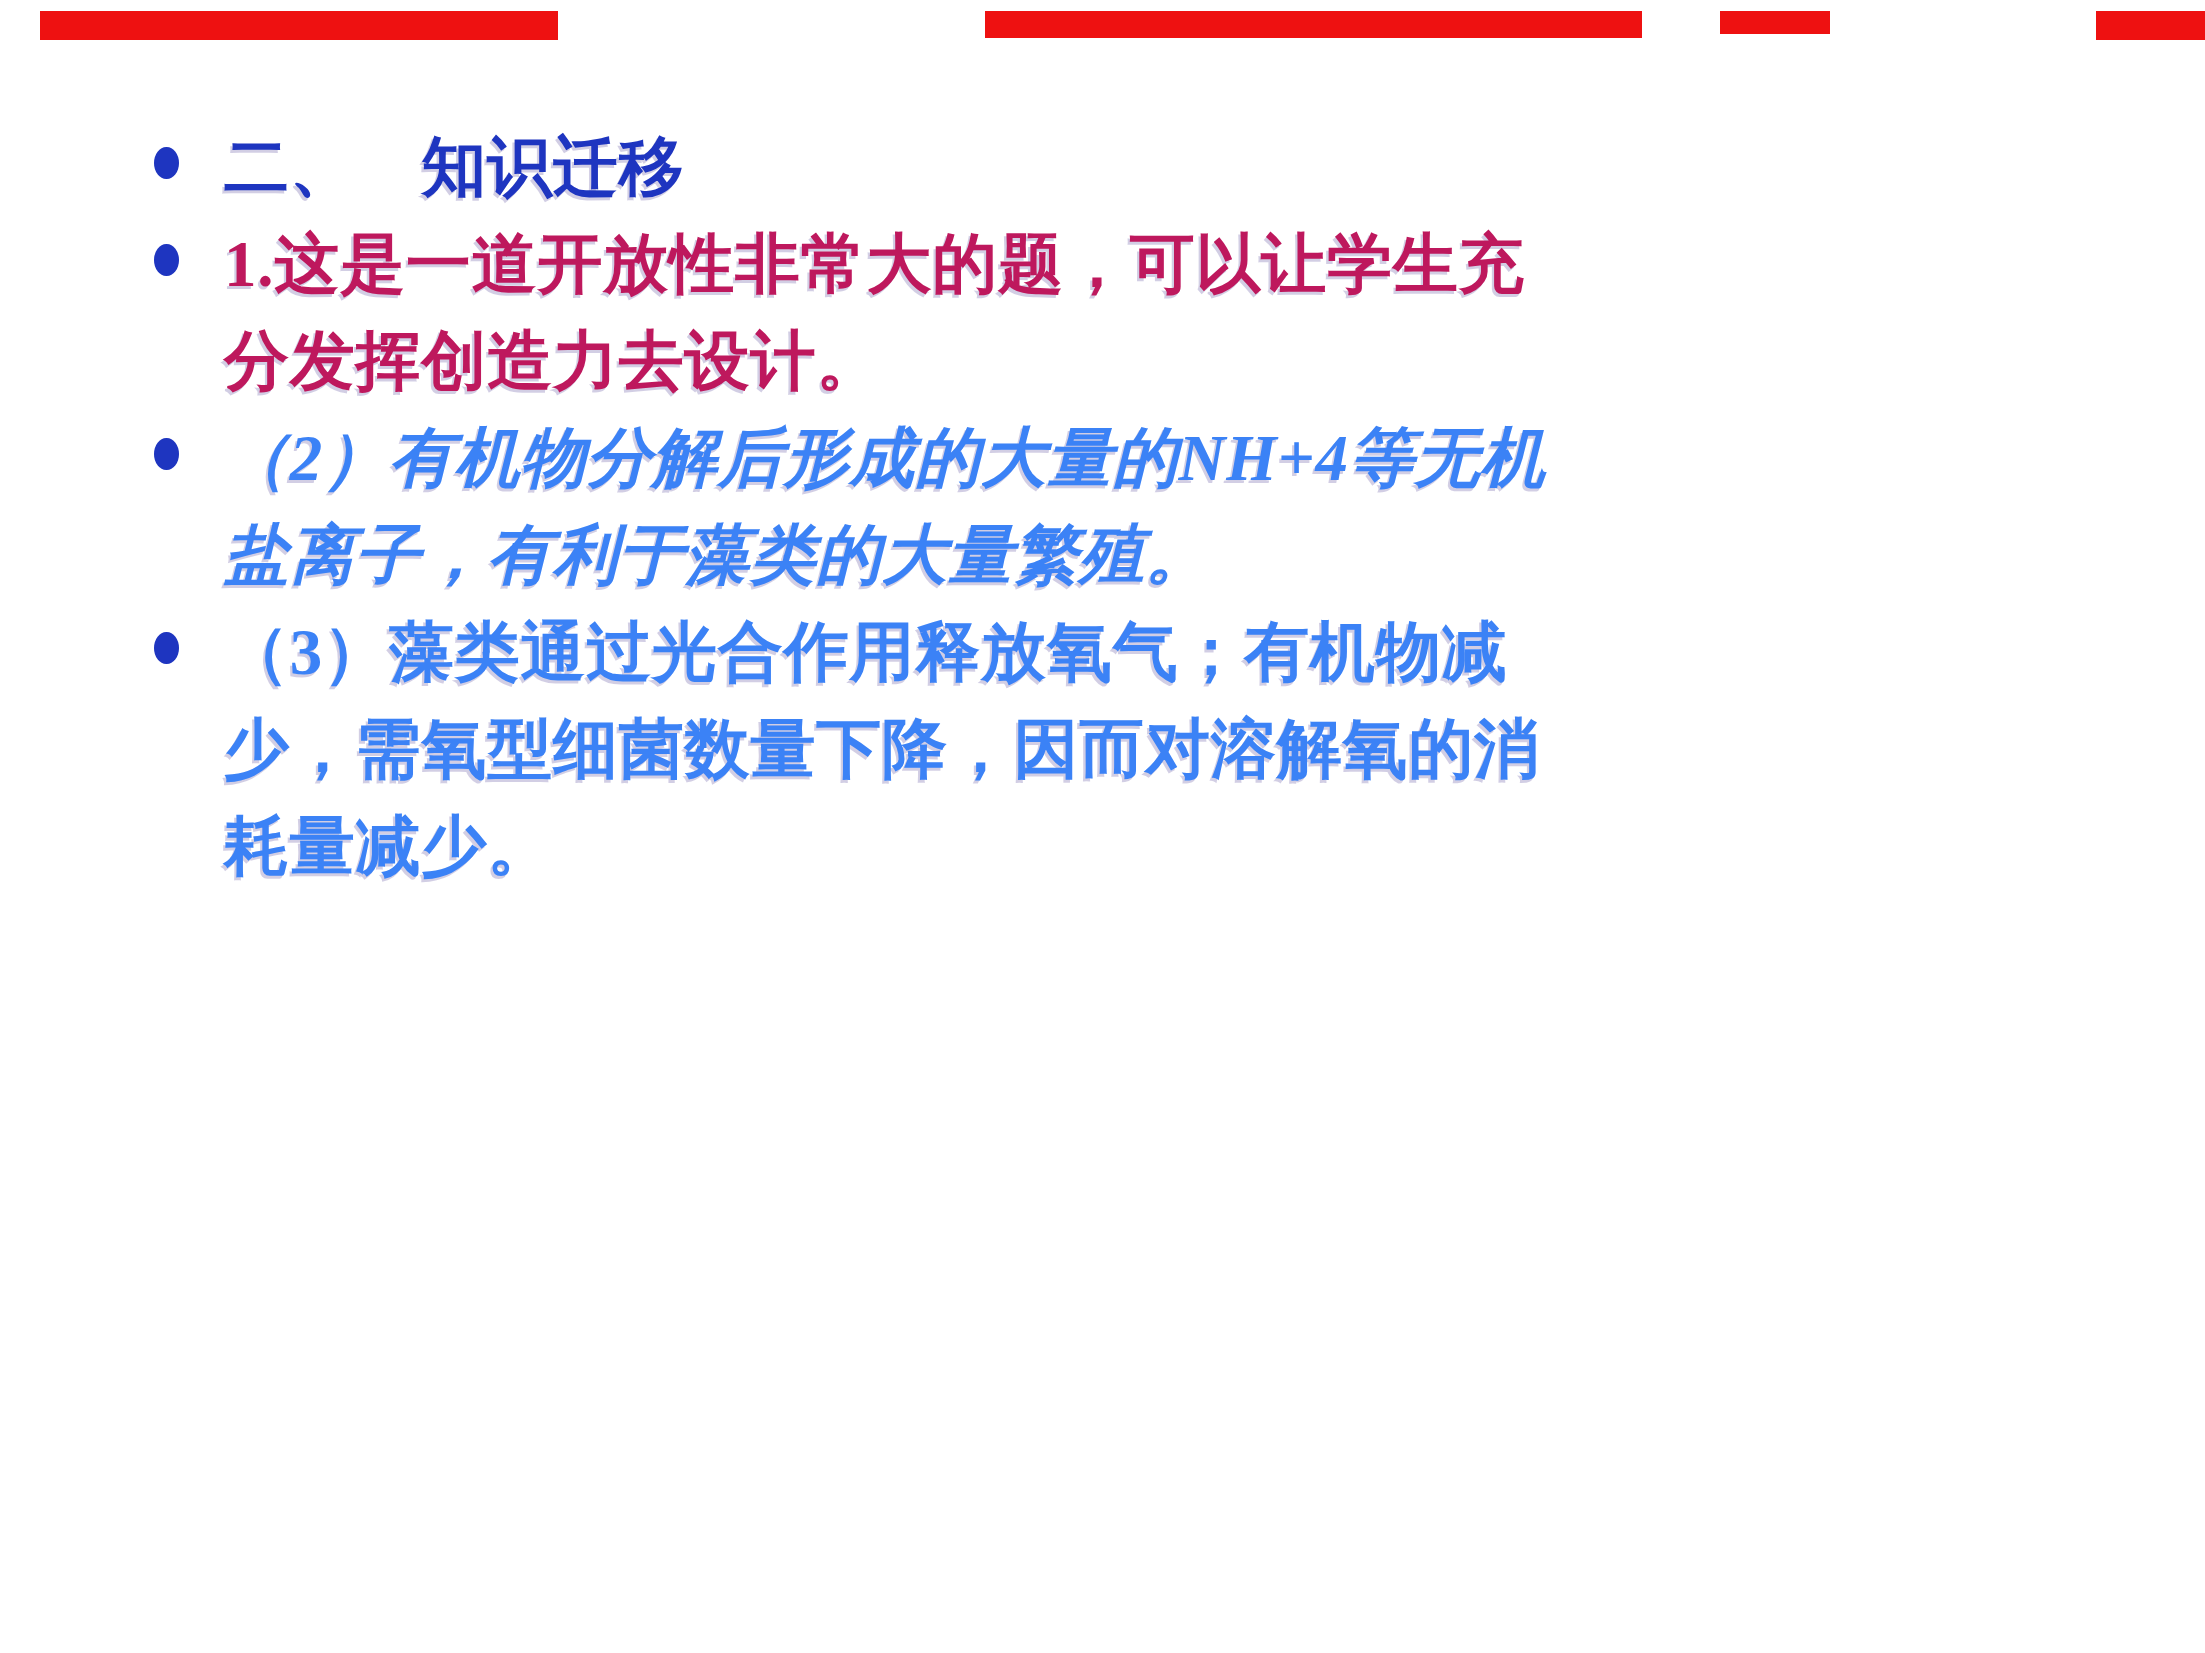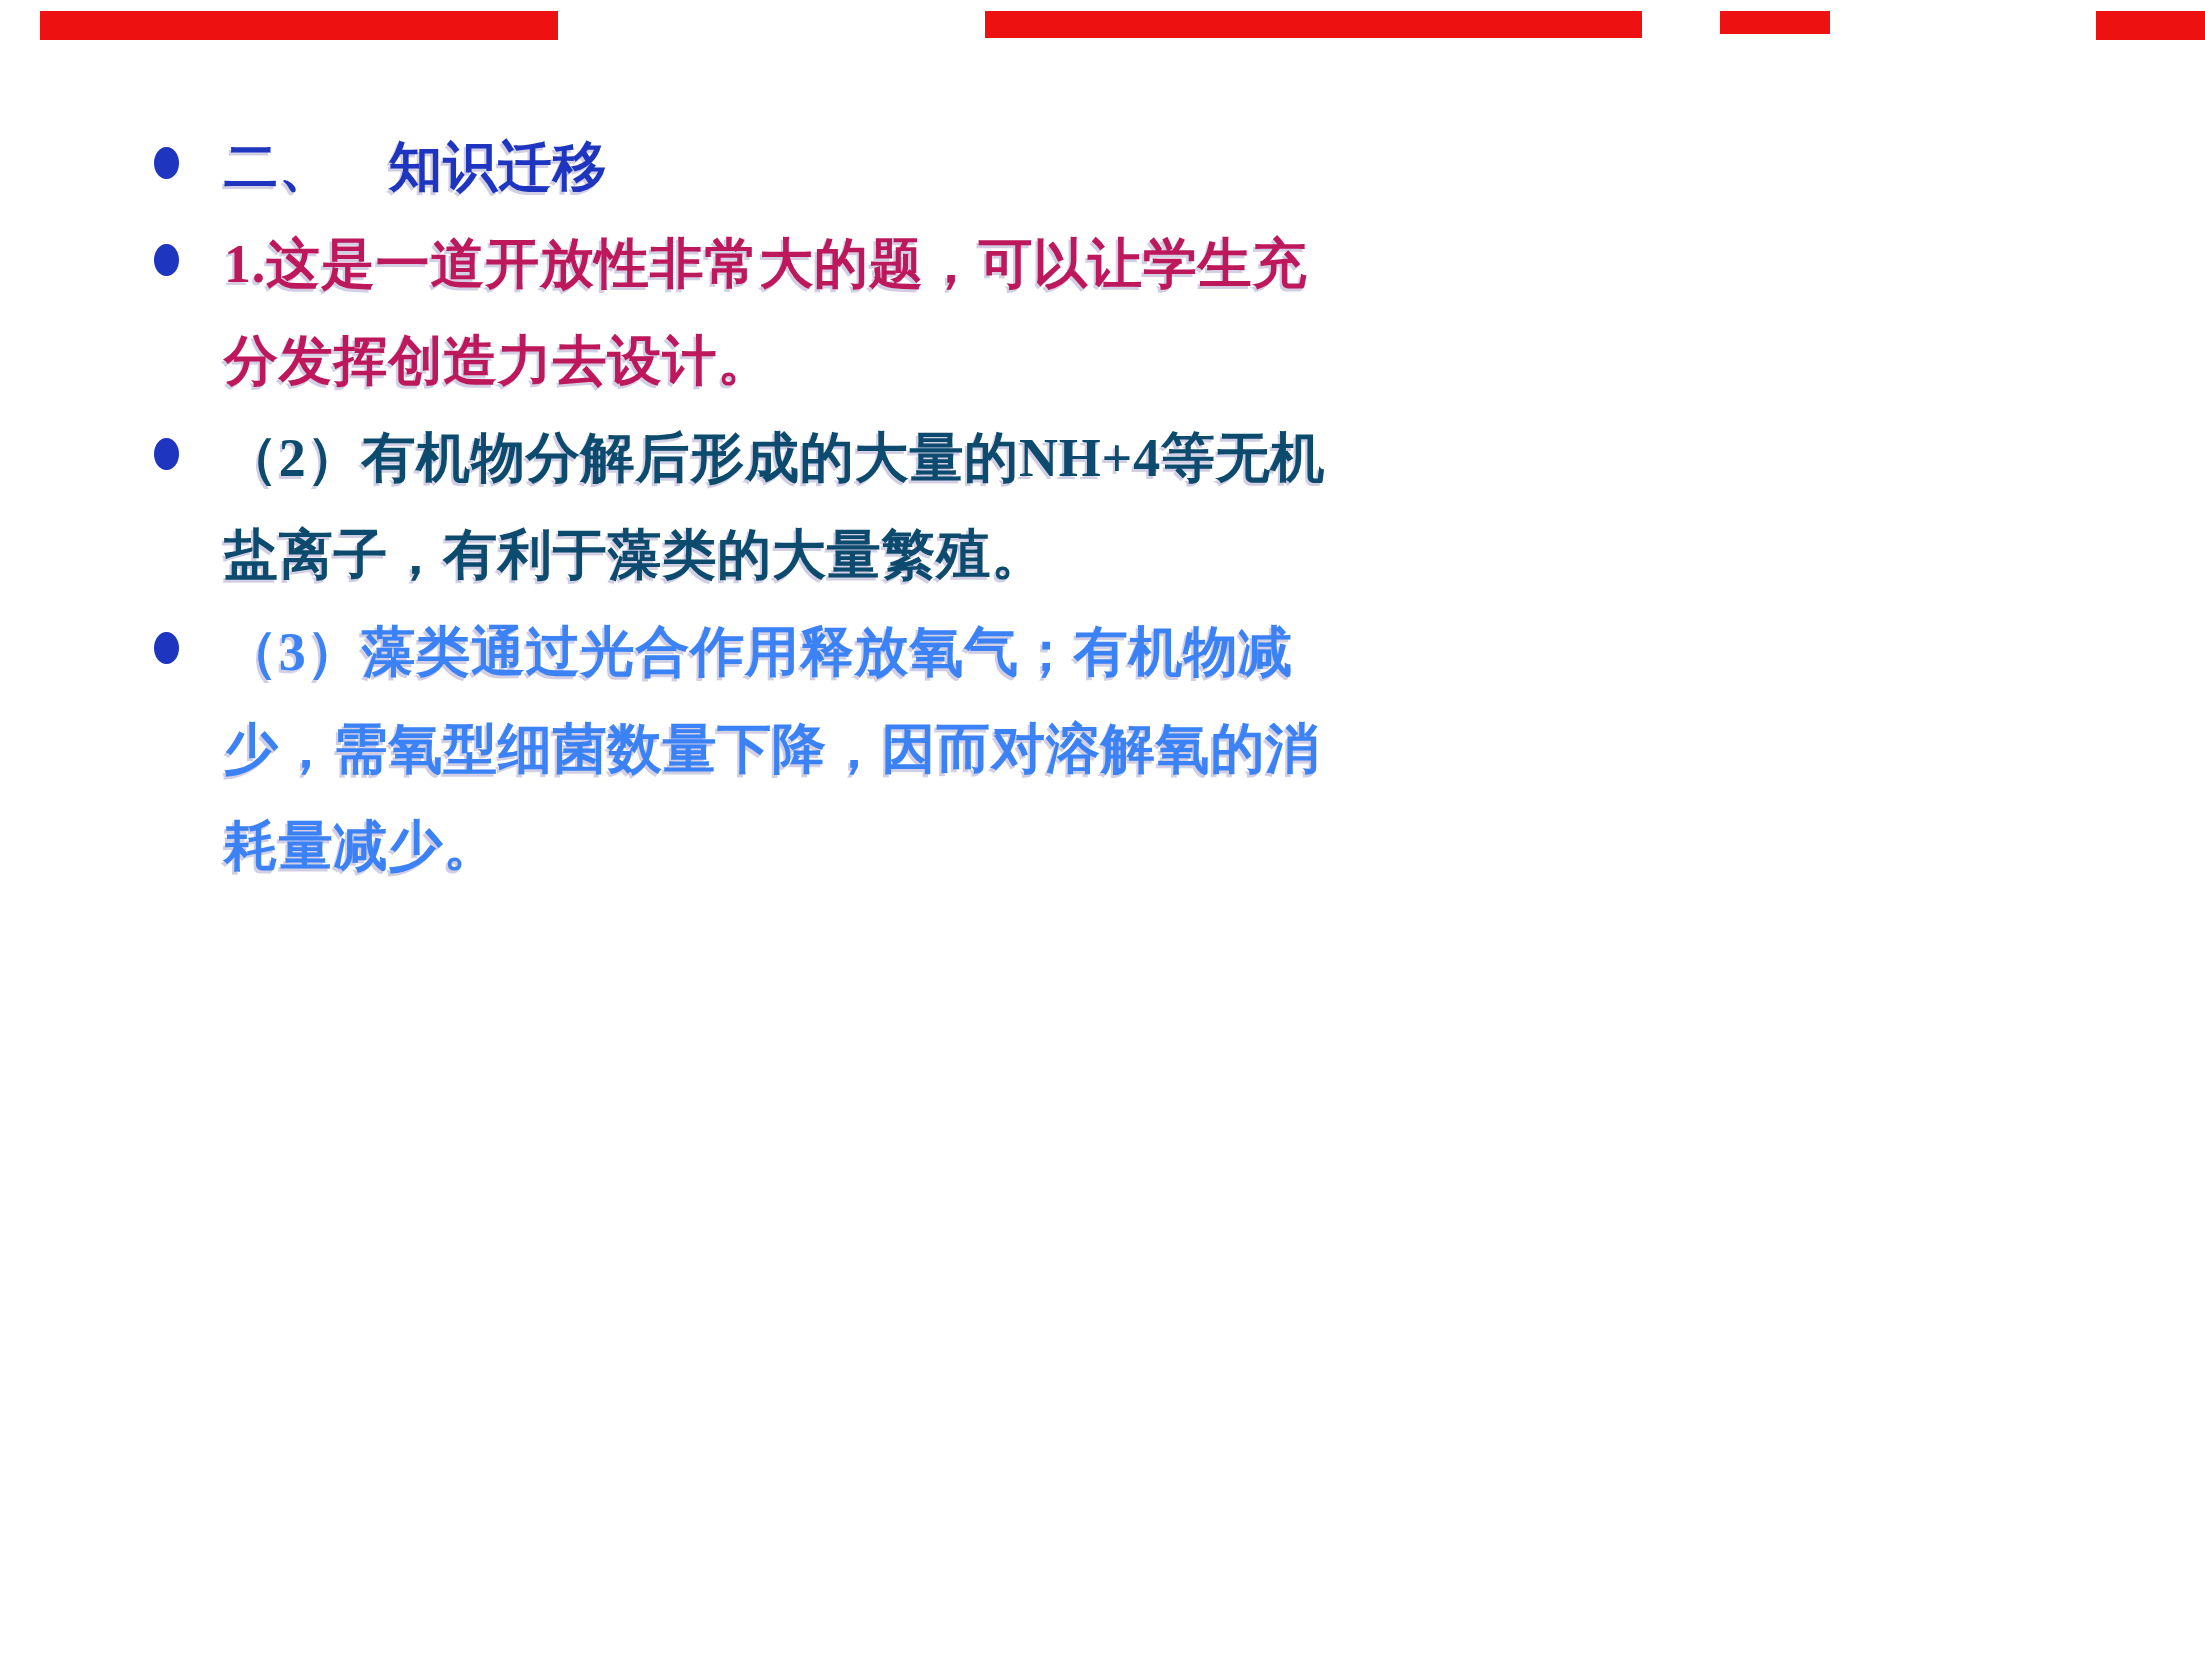--- a/index.html
+++ b/index.html
@@ -41,21 +41,21 @@
   .bullet-dot {
     position: absolute;
     left: -70px;
     top: 27.6px;
     width: 24.5px;
     height: 32px;
     border-radius: 50%;
   }
   .bullet-text {
     white-space: pre-line;
-    font-size: 54px;
+    font-size: 65px;
     line-height: 97px;
     font-weight: bold;
     letter-spacing: 0.8px;
     text-shadow: -2.3px 3.1px 0 rgba(50, 30, 130, 0.22);
   }
 </style>
 </head>
 <body style="background: rgb(255, 255, 255);">
 
 <div class="red-bar a" style="background: rgb(238, 17, 17);"></div>
@@ -72,21 +72,21 @@
   <div class="bullet-item">
     <span class="bullet-dot" style="background: rgb(30, 53, 192);"></span>
     <div class="bullet-text" style="color: #be185d;">1.这是一道开放性非常大的题，可以让学生充
 分发挥创造力去设计。</div>
   </div>
 
 
 
   <div class="bullet-item">
     <span class="bullet-dot" style="background: rgb(30, 53, 192);"></span>
-    <div class="bullet-text" style="color: #0c4a6e;">（2）有机物分解后形成的大量的NH+4等无机
+    <div class="bullet-text" style="color: #3b82f6; font-style: italic;">（2）有机物分解后形成的大量的NH+4等无机
 盐离子，有利于藻类的大量繁殖。</div>
   </div>
 
   <div class="bullet-item">
     <span class="bullet-dot" style="background: rgb(30, 53, 192);"></span>
     <div class="bullet-text" style="color: #3b82f6;">（3）藻类通过光合作用释放氧气；有机物减
 少，需氧型细菌数量下降，因而对溶解氧的消
 耗量减少。</div>
   </div>
 

